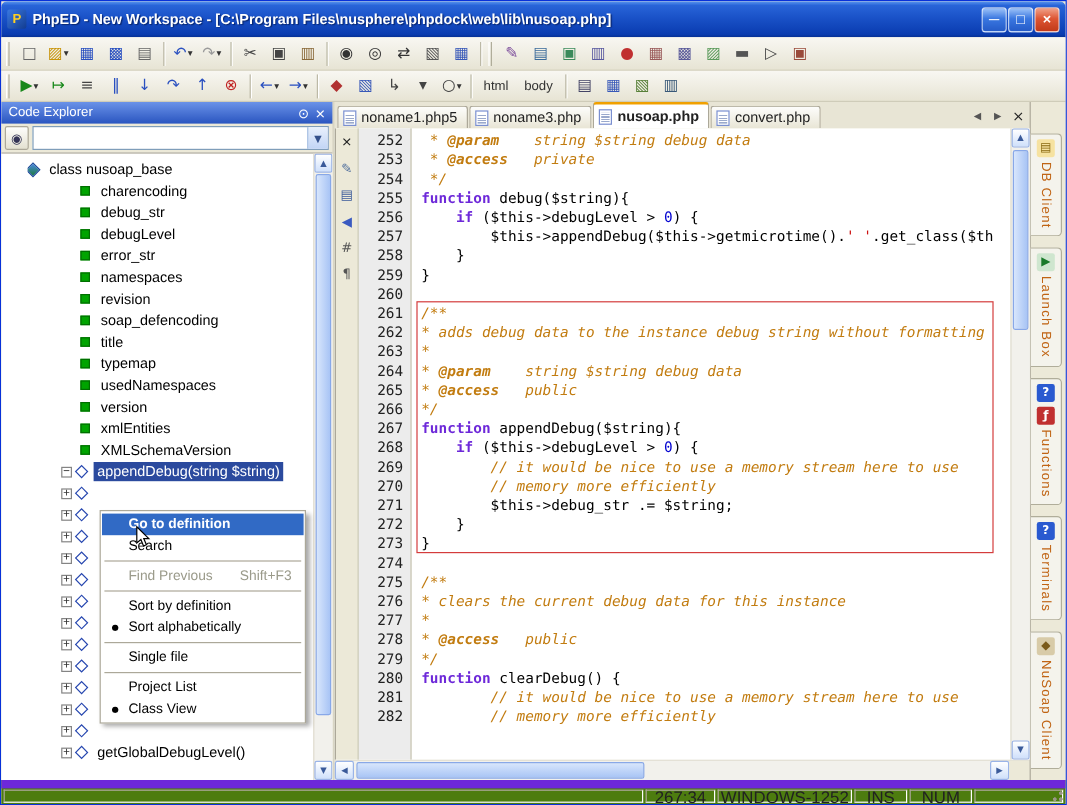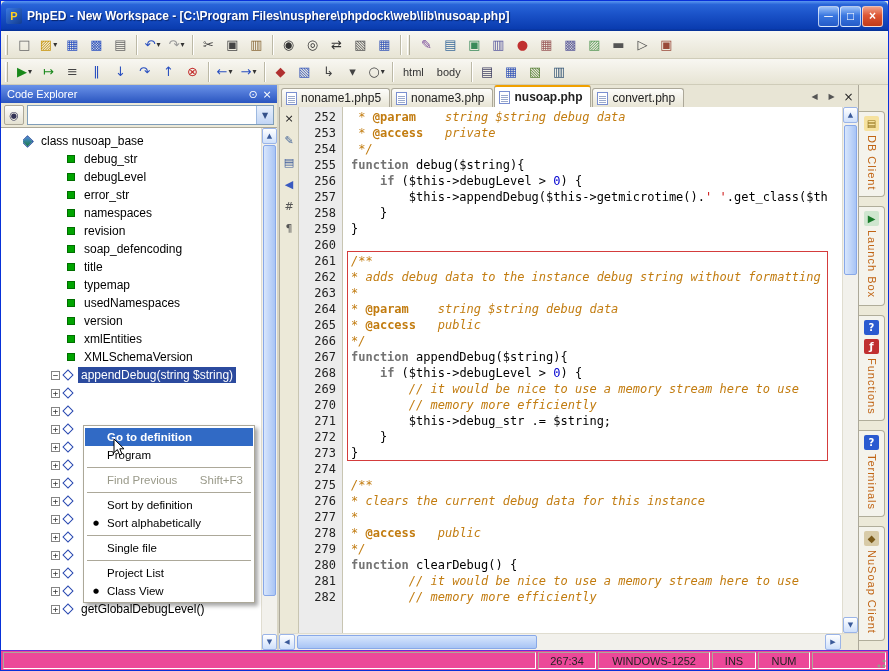--- a/index.html
+++ b/index.html
@@ -117,39 +117,39 @@
   .mg-btn { width: 16px; height: 16px; display: flex; align-items: center; justify-content: center;
     font-size: 11px; font-family: "DejaVu Sans", sans-serif; }
   .gutter { width: 44px; flex: 0 0 44px; background: #ececec; border-right: 1px solid #c8c5b2;
     font-family: "DejaVu Sans Mono", monospace; font-size: 12px; line-height: 16px; text-align: right;
     padding: 2px 6px 0 0; color: #222; }
   .gln { height: 16px; }
   .code { flex: 1; position: relative; overflow: hidden; font-family: "DejaVu Sans Mono", monospace;
     font-size: 12px; line-height: 16px; padding: 2px 0 0 8px; white-space: pre; }
   .cln { height: 16px; }
   .c-cm  { color: #c27c10; font-style: italic; }
-  .c-cmb { color: #c27c10; font-weight: bold; }
-  .c-kw  { color: #737373; font-weight: bold; }
+  .c-cmb { color: #c27c10; font-style: italic; font-weight: bold; }
+  .c-kw  { color: #6d28d9; font-weight: bold; }
   .c-num { color: #0000d0; }
   .c-str { color: #cc1111; }
   .c-pln { color: #000; }
   .redbox { position: absolute; left: 4px; right: 14px; border: 1px solid #d43c3c; pointer-events: none; }
 
   
   .right-strip { width: 30px; flex: 0 0 30px; background: #ece9d8; border-left: 1px solid #aca899;
     display: flex; flex-direction: column; align-items: flex-start; padding-top: 26px; gap: 9px; }
   .rtab { width: 26px; border: 1px solid #b0ad9a; border-left: none; border-radius: 0 4px 4px 0;
     background: #f4f3ec; display: flex; flex-direction: column; align-items: center; padding: 4px 0 6px; gap: 4px; }
   .rtab-icon { width: 15px; height: 15px; border-radius: 2px; display: flex; align-items: center; justify-content: center;
     font-size: 10px; font-weight: bold; font-family: "DejaVu Sans", sans-serif; }
   .rtab-label { writing-mode: vertical-rl; font-size: 11px; color: #c06414; letter-spacing: 1px; }
 
   
-  .statusbar { height: 20px; flex: 0 0 20px; display: flex; background: #ec4899; border-top: 1px solid #6d28d9;
-    font-size: 11px; position: relative; padding: 1px 2px; gap: 2px; }
+  .statusbar { height: 20px; flex: 0 0 20px; display: flex; background: #4d7c0f; border-top: 7px solid #6d28d9;
+    font-size: 14px; position: relative; padding: 1px 2px; gap: 2px; }
   .scell { border: 1px solid; border-color: #aca899 #fff #fff #aca899; display: flex; align-items: center;
     justify-content: center; color: #222; }
   .scell.msg { flex: 1; justify-content: flex-start; padding-left: 4px; }
   .scell.c1 { width: 58px; } .scell.c2 { width: 112px; } .scell.c3 { width: 44px; }
   .scell.c4 { width: 52px; } .scell.c5 { width: 74px; }
   .resize-grip { position: absolute; right: 1px; bottom: 1px; width: 13px; height: 13px;
     background: radial-gradient(circle at 10px 10px,#9a9789 1.3px,transparent 1.8px),
                 radial-gradient(circle at 10px 5px,#9a9789 1.3px,transparent 1.8px),
                 radial-gradient(circle at 5px 10px,#9a9789 1.3px,transparent 1.8px); }
 
@@ -355,20 +355,24 @@
         <div class="combo">
           <span class="combo-text"></span>
           <span class="combo-arrow">▼</span>
         </div>
       </div>
       <div class="tree-wrap">
         <div class="tree" id="tree">
             <div class="trow pad-class">
               <span class="icon-class"></span>
               <span class="tlabel">class nusoap_base</span>
+            </div>
+            <div class="trow pad-field">
+              <span class="icon-field"></span>
+              <span class="tlabel">charencoding</span>
             </div>
             <div class="trow pad-field">
               <span class="icon-field"></span>
               <span class="tlabel">debug_str</span>
             </div>
             <div class="trow pad-field">
               <span class="icon-field"></span>
               <span class="tlabel">debugLevel</span>
             </div>
             <div class="trow pad-field">
@@ -612,21 +616,21 @@
       <div class="scell c4">NUM</div>
       <div class="scell c5"></div>
       <div class="resize-grip"></div>
     </div>
 
   <div class="ctxmenu" id="ctxmenu">
       <div class="mitem hl">
         <span>Go to definition</span>
       </div>
       <div class="mitem">
-        <span>Program</span>
+        <span>Search</span>
       </div>
       <div class="msep"></div>
       <div class="mitem dis">
         <span>Find Previous</span>
         <span class="msc">Shift+F3</span>
       </div>
       <div class="msep"></div>
       <div class="mitem">
         <span>Sort by definition</span>
       </div>

